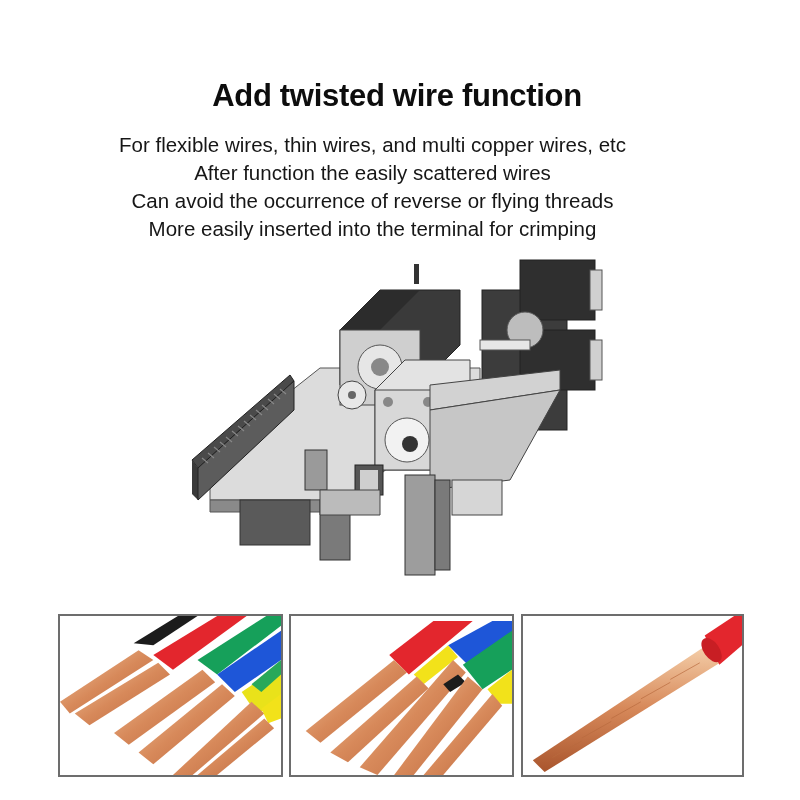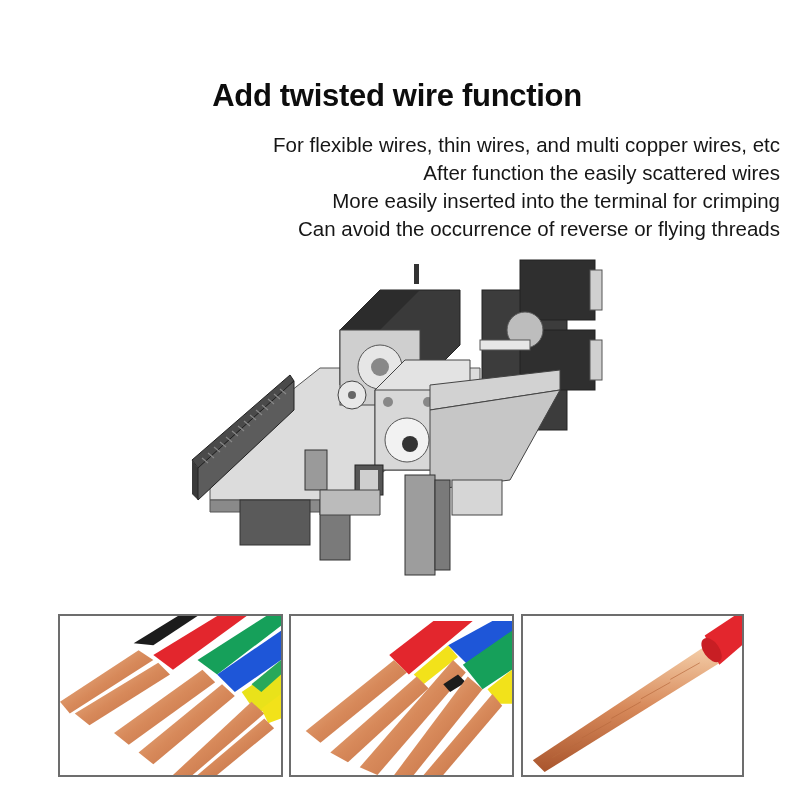--- a/index.html
+++ b/index.html
@@ -1,39 +1,39 @@
 <!DOCTYPE html>
 <html><head>
 <meta charset="utf-8">
 <style>
   html, body { margin: 0; padding: 0; background: #ffffff; }
   body { width: 800px; height: 800px; position: relative; overflow: hidden;
          font-family: "Liberation Sans", "DejaVu Sans", sans-serif; color: #111; }
   .title { position: absolute; left: 0; width: 794px; top: 78px; text-align: center;
            font-size: 31px; font-weight: bold; letter-spacing: -0.3px; color: #0d0d0d; }
-  .desc { position: absolute; left: 0; width: 745px; top: 131px; text-align: right; margin-left: 35px; }
+  .desc { position: absolute; left: 0; width: 745px; top: 131px; text-align: center; }
   .desc-line { font-size: 20.5px; line-height: 28px; color: #161616; height: 28px; }
   .machine { position: absolute; left: 180px; top: 250px; width: 440px; height: 330px; }
   .panel { position: absolute; top: 614px; height: 163px; border: 2px solid #6d6d6d;
            background: #fff; overflow: hidden; box-sizing: border-box; }
   .panel svg { display: block; width: 100%; height: 100%; }
   #p1 { left: 58px; width: 225px; }
   #p2 { left: 289px; width: 225px; }
   #p3 { left: 521px; width: 223px; }
 </style>
 </head>
 <body>
 
 <div class="title">Add twisted wire function</div>
 
 <div class="desc">
   <div class="desc-line">For flexible wires, thin wires, and multi copper wires, etc</div>
   <div class="desc-line">After function the easily scattered wires</div>
+  <div class="desc-line">Can avoid the occurrence of reverse or flying threads</div>
   <div class="desc-line">More easily inserted into the terminal for crimping</div>
-  <div class="desc-line">Can avoid the occurrence of reverse or flying threads</div>
 </div>
 
 <div class="machine">
   <svg viewBox="0 0 440 330" width="440" height="330">
 
     <polygon points="30,205 140,118 300,118 300,140 170,250 30,250" fill="#dcdcdc" stroke="#555" stroke-width="1"></polygon>
     <polygon points="30,250 170,250 170,262 30,262" fill="#8a8a8a" stroke="#555" stroke-width="1"></polygon>
 
     <g>
       <polygon points="12,210 110,125 114,131 18,218" fill="#4a4a4a" stroke="#222"></polygon>

